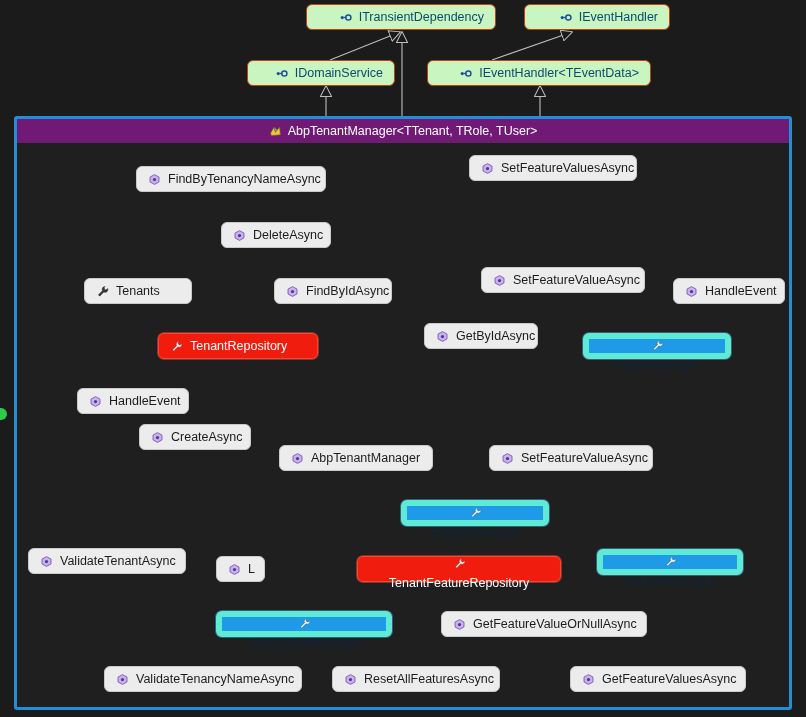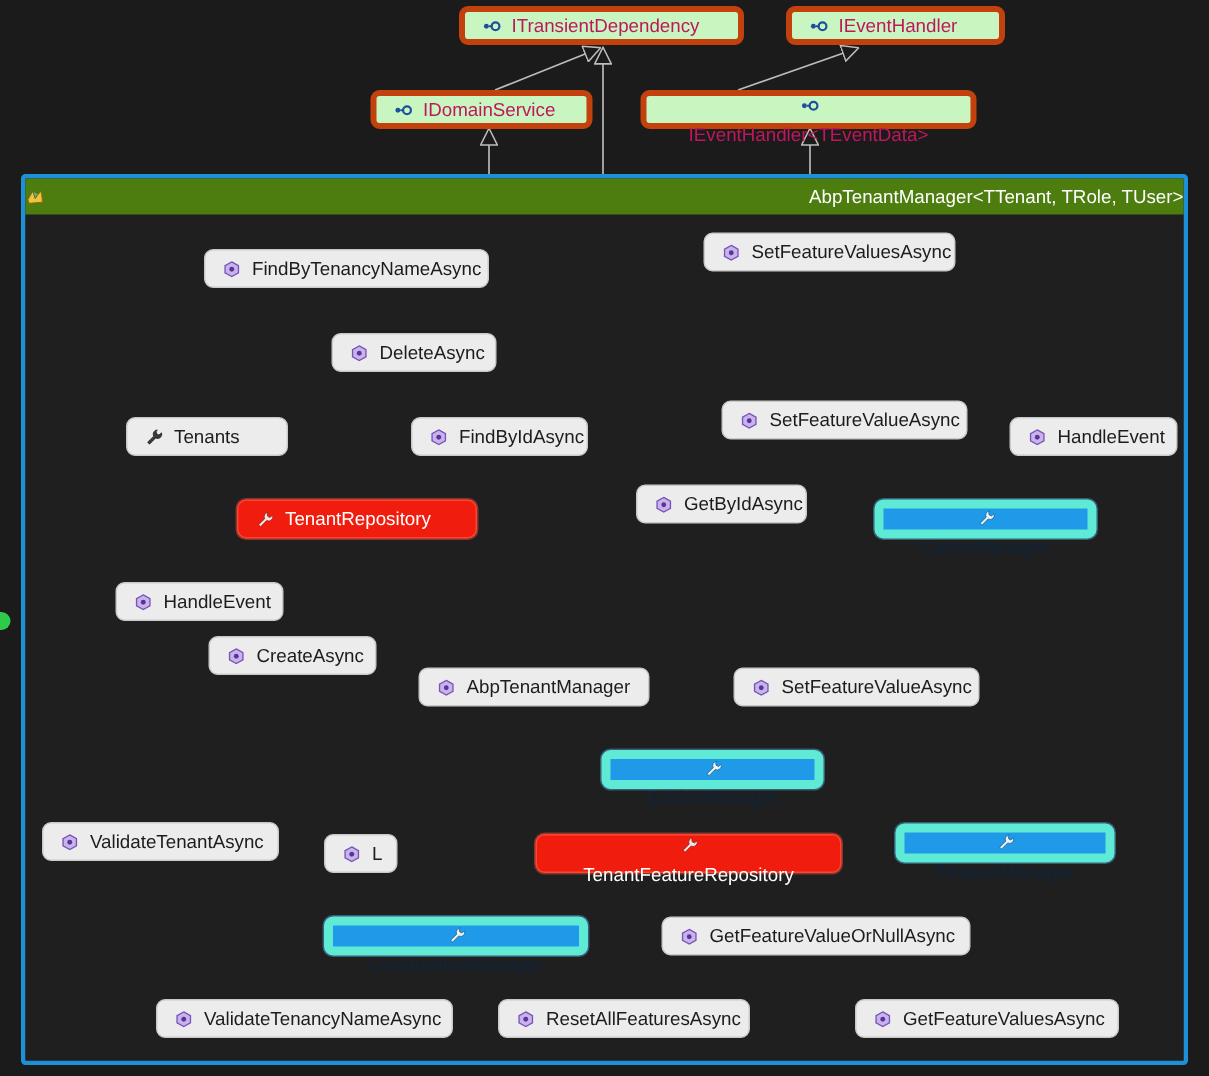--- a/index.html
+++ b/index.html
@@ -27,26 +27,26 @@
     border:3px solid #1e90d8;
     border-radius:3px;
     background:rgba(0,0,0,0.0);
     box-sizing:border-box;
   }
   .group-header{
     position:absolute;
     left:0; top:0;
     width:100%;
     height:24px;
-    background:#4d7c0f;
+    background:#701a75;
     color:#ffffff;
     font-size:12.5px;
     display:flex;
     align-items:center;
-    justify-content:space-between;
+    justify-content:center;
     gap:6px;
     box-sizing:border-box;
   }
   .group-body{
     position:absolute;
     left:0; top:24px; right:0; bottom:0;
     background:#1f1f1f;
   }
 
   
@@ -66,22 +66,23 @@
   }
   .node .lbl{ display:block; }
 
   .node.member{
     background:#ececec;
     color:#1c1c1c;
     border:1px solid #c9c9c9;
   }
   .node.iface{
     background:#c9f5c0;
-    color:#be185d;
-    border:4px solid #c2410c;
+    color:#0c4a6e;
+    border:1px solid #c2410c;
+    justify-content:flex-end;
   }
   .node.hot-red{
     background:#f01c0d;
     color:#ffffff;
     border:1px solid #ff4433;
     box-shadow:0 0 0 1px rgba(255,80,60,.45);
   }
   .node.hot-blue{
     background:#1e9ae8;
     color:#10243a;
@@ -185,21 +186,21 @@
 
   <div class="node iface" style="left:247px;top:60px;width:148px;">
     <svg class="ico" viewBox="0 0 16 16">
       <circle cx="4" cy="8" r="2" fill="#1d4f9e"></circle>
         <line x1="6" y1="8" x2="9" y2="8" stroke="#1d4f9e" stroke-width="1.6"></line>
       <circle cx="11.5" cy="8" r="3.2" fill="none" stroke="#1d4f9e" stroke-width="1.8"></circle>
     </svg>
     <span class="lbl">IDomainService</span>
   </div>
 
-  <div class="node iface" style="left:427px;top:60px;width:224px;flex-direction:column;">
+  <div class="node iface" style="left:427px;top:60px;width:224px;">
     <svg class="ico" viewBox="0 0 16 16">
       <circle cx="4" cy="8" r="2" fill="#1d4f9e"></circle>
         <line x1="6" y1="8" x2="9" y2="8" stroke="#1d4f9e" stroke-width="1.6"></line>
       <circle cx="11.5" cy="8" r="3.2" fill="none" stroke="#1d4f9e" stroke-width="1.8"></circle>
     </svg>
     <span class="lbl">IEventHandler&lt;TEventData&gt;</span>
   </div>
 
   <div class="group" style="left:14px;top:116px;width:778px;height:594px;">
     <div class="group-body"></div>

